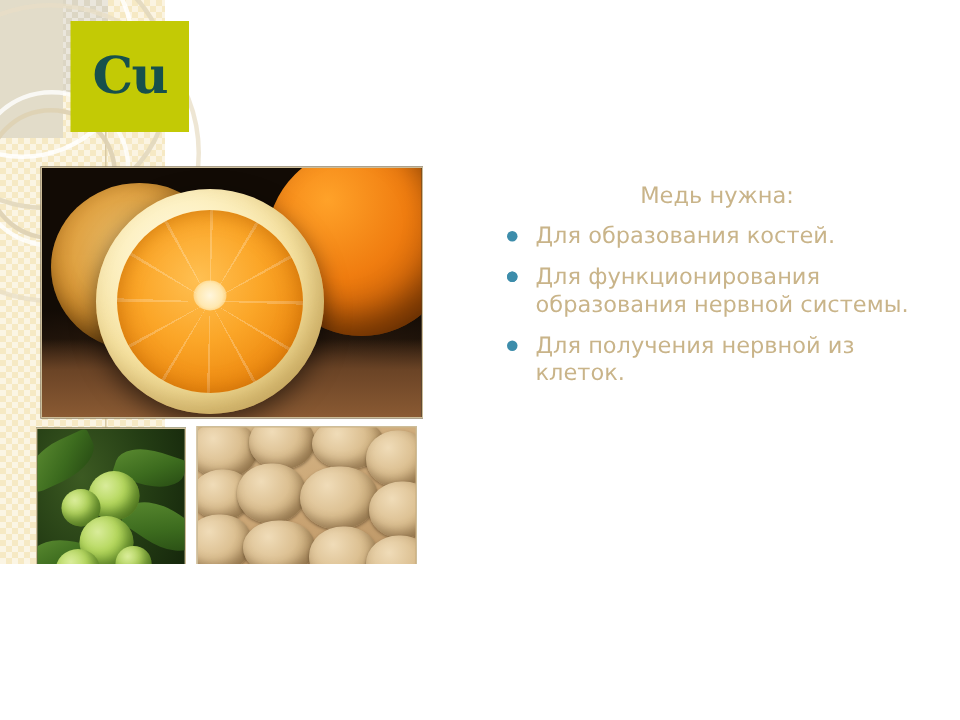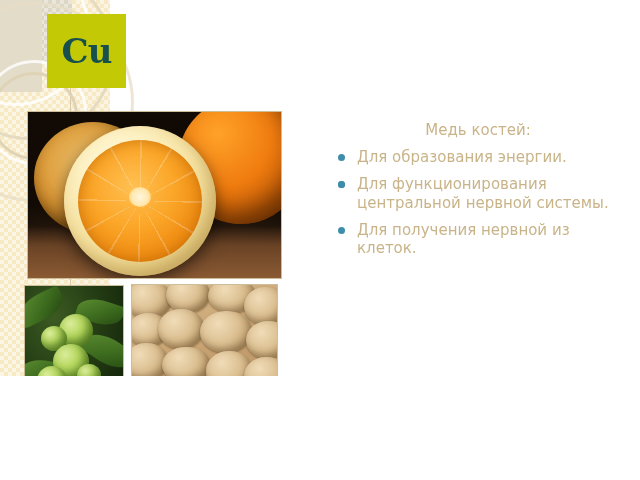--- a/index.html
+++ b/index.html
@@ -330,33 +330,33 @@
       <div class="spud" style="left:30px; top:62px;  width:48px; height:36px;"></div>
       <div class="spud" style="left:74px; top:66px;  width:46px; height:40px;"></div>
       <div class="spud" style="left:112px;top:72px;  width:44px; height:38px;"></div>
       <div class="spud" style="left:-6px; top:92px;  width:44px; height:40px;"></div>
       <div class="spud" style="left:32px; top:96px;  width:46px; height:38px;"></div>
       <div class="spud" style="left:74px; top:100px; width:48px; height:38px;"></div>
       <div class="spud" style="left:116px;top:104px; width:42px; height:36px;"></div>
     </div>
   </div>
 
-  <div class="body-head">Медь костей:</div>
+  <div class="body-head">Медь нужна:</div>
 
   <ul class="bullet-list">
     <li class="bullet-item">
       <span class="bullet-dot"></span>
-      <span>Для образования энергии.</span>
+      <span>Для образования костей.</span>
     </li>
     <li class="bullet-item">
       <span class="bullet-dot"></span>
     </li>
     <li class="bullet-item">
       <span class="bullet-dot"></span>
-      <span>Для функционирования центральной нервной системы.</span>
+      <span>Для функционирования образования нервной системы.</span>
     </li>
     <li class="bullet-item">
       <span class="bullet-dot"></span>
       <span>Для получения нервной из клеток.</span>
     </li>
   </ul>
 
 </div>
 
 </body></html>

